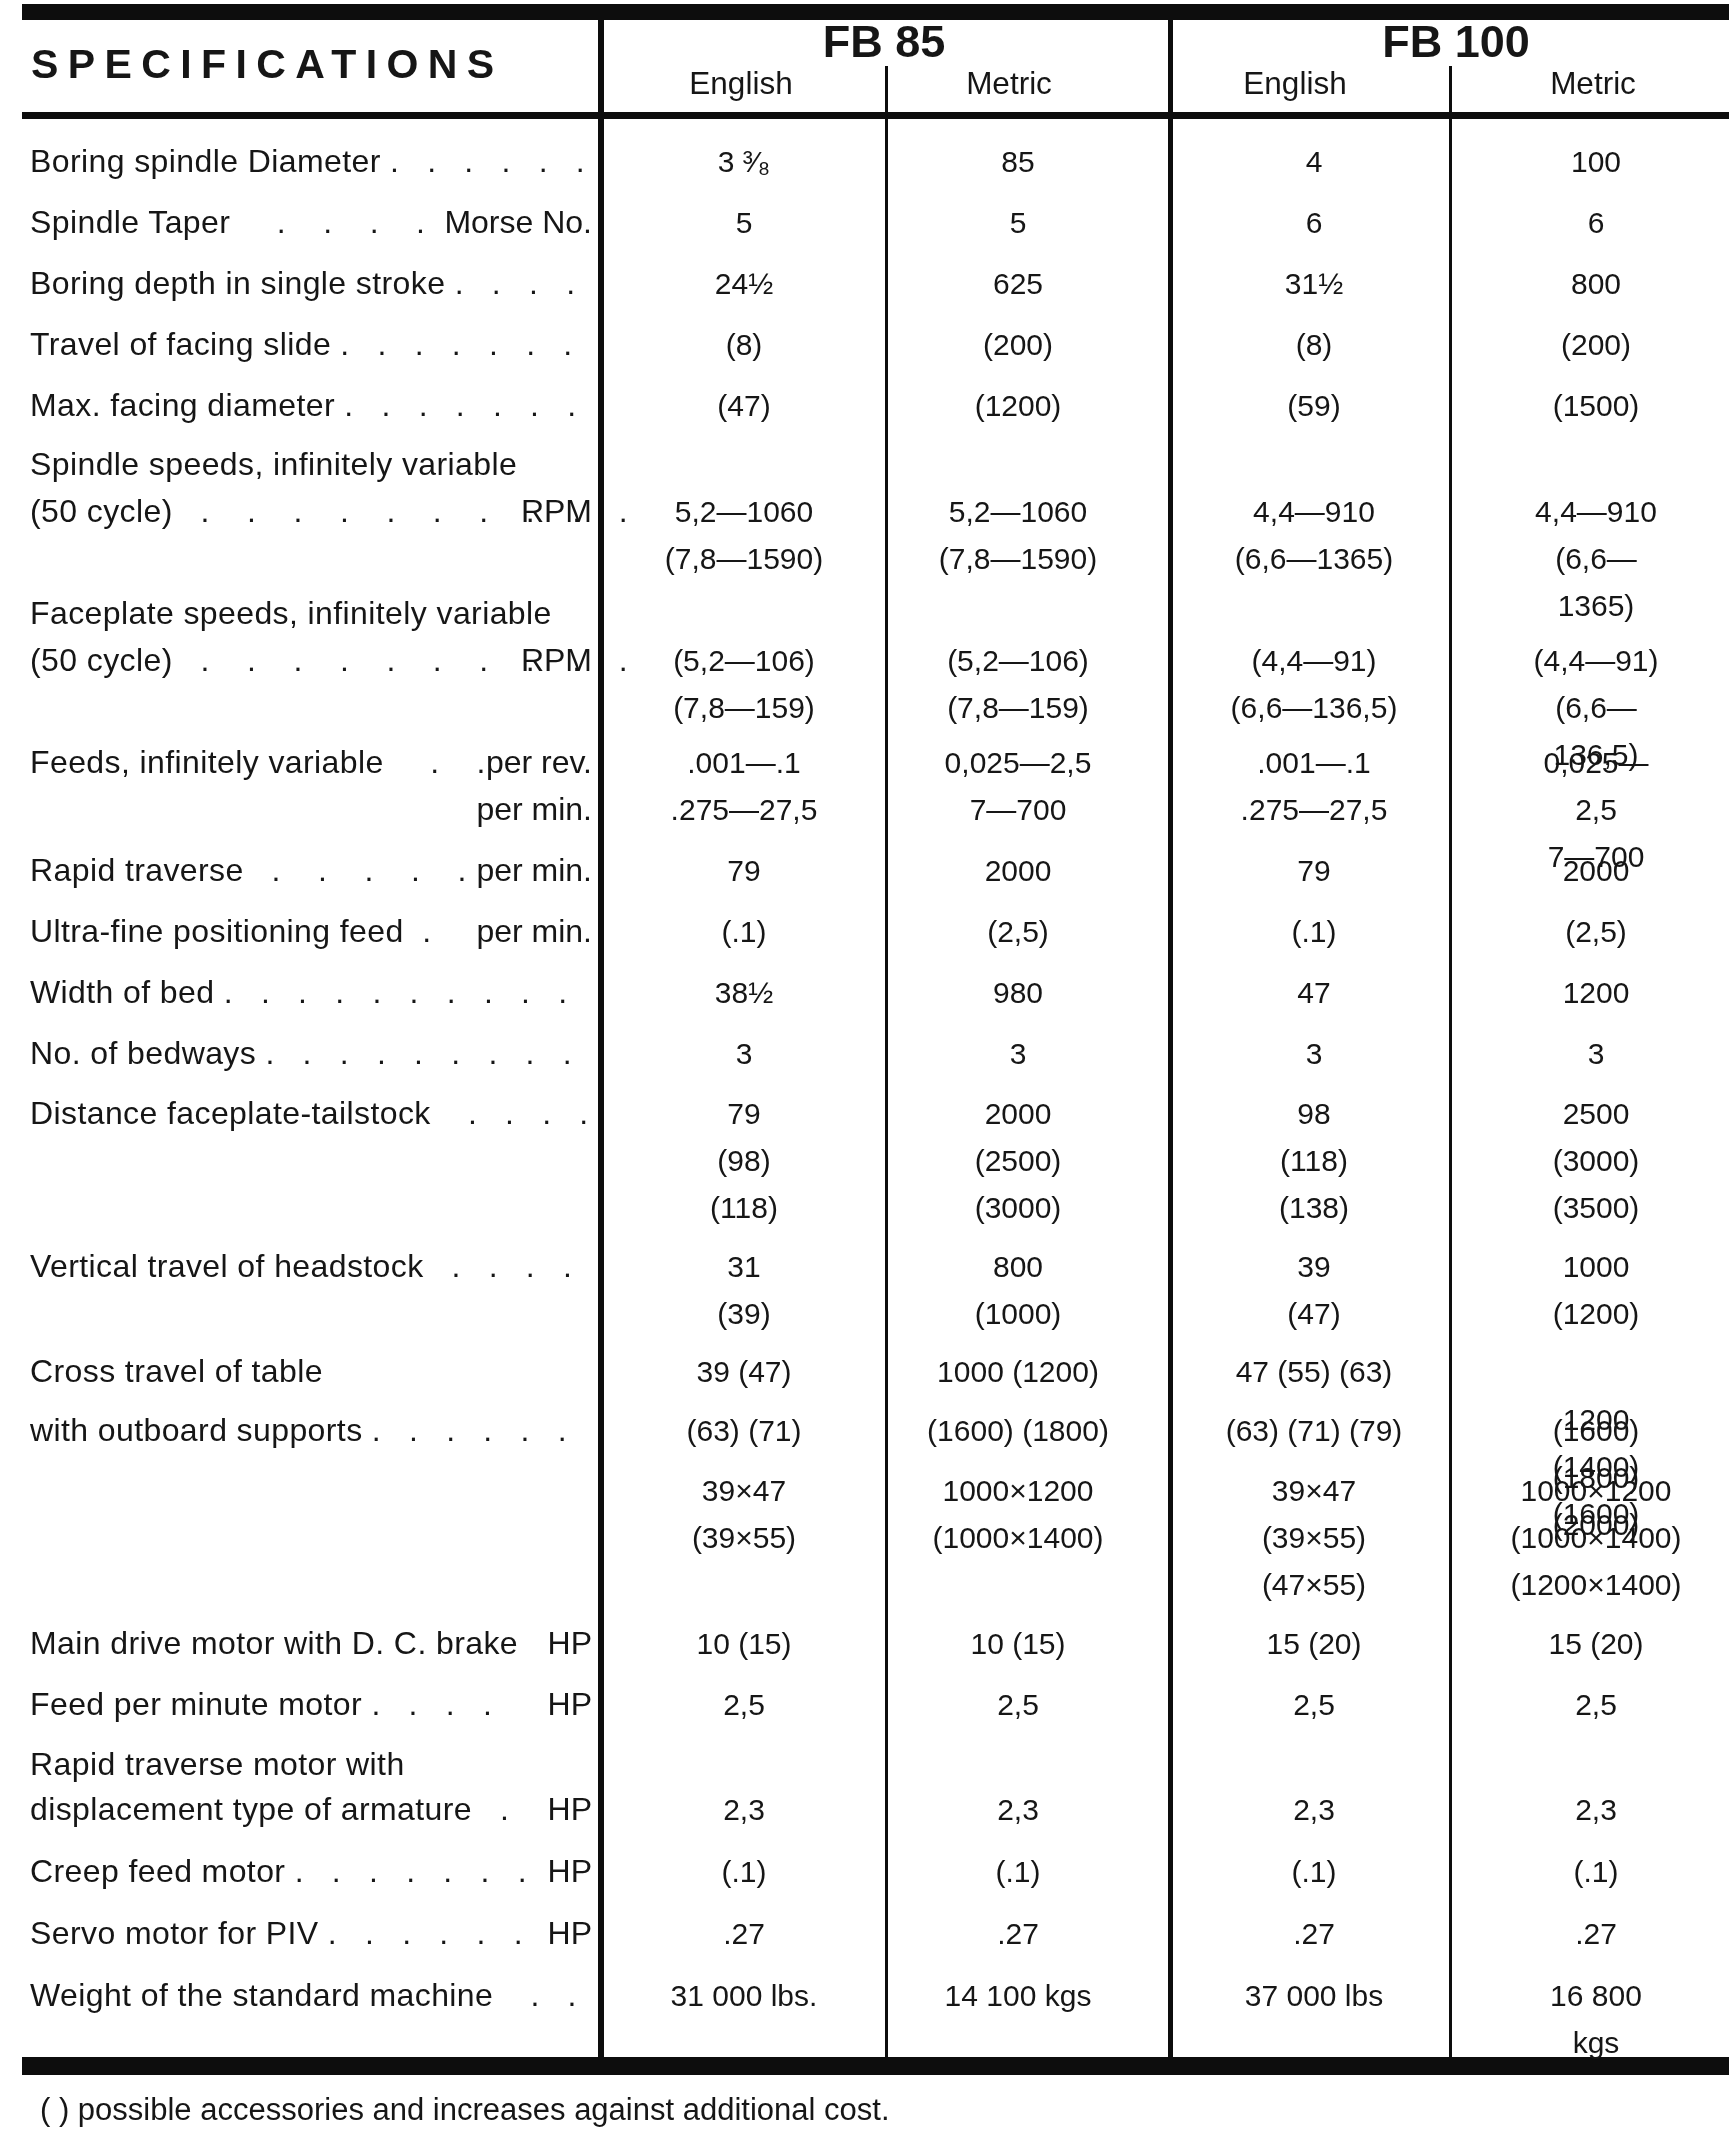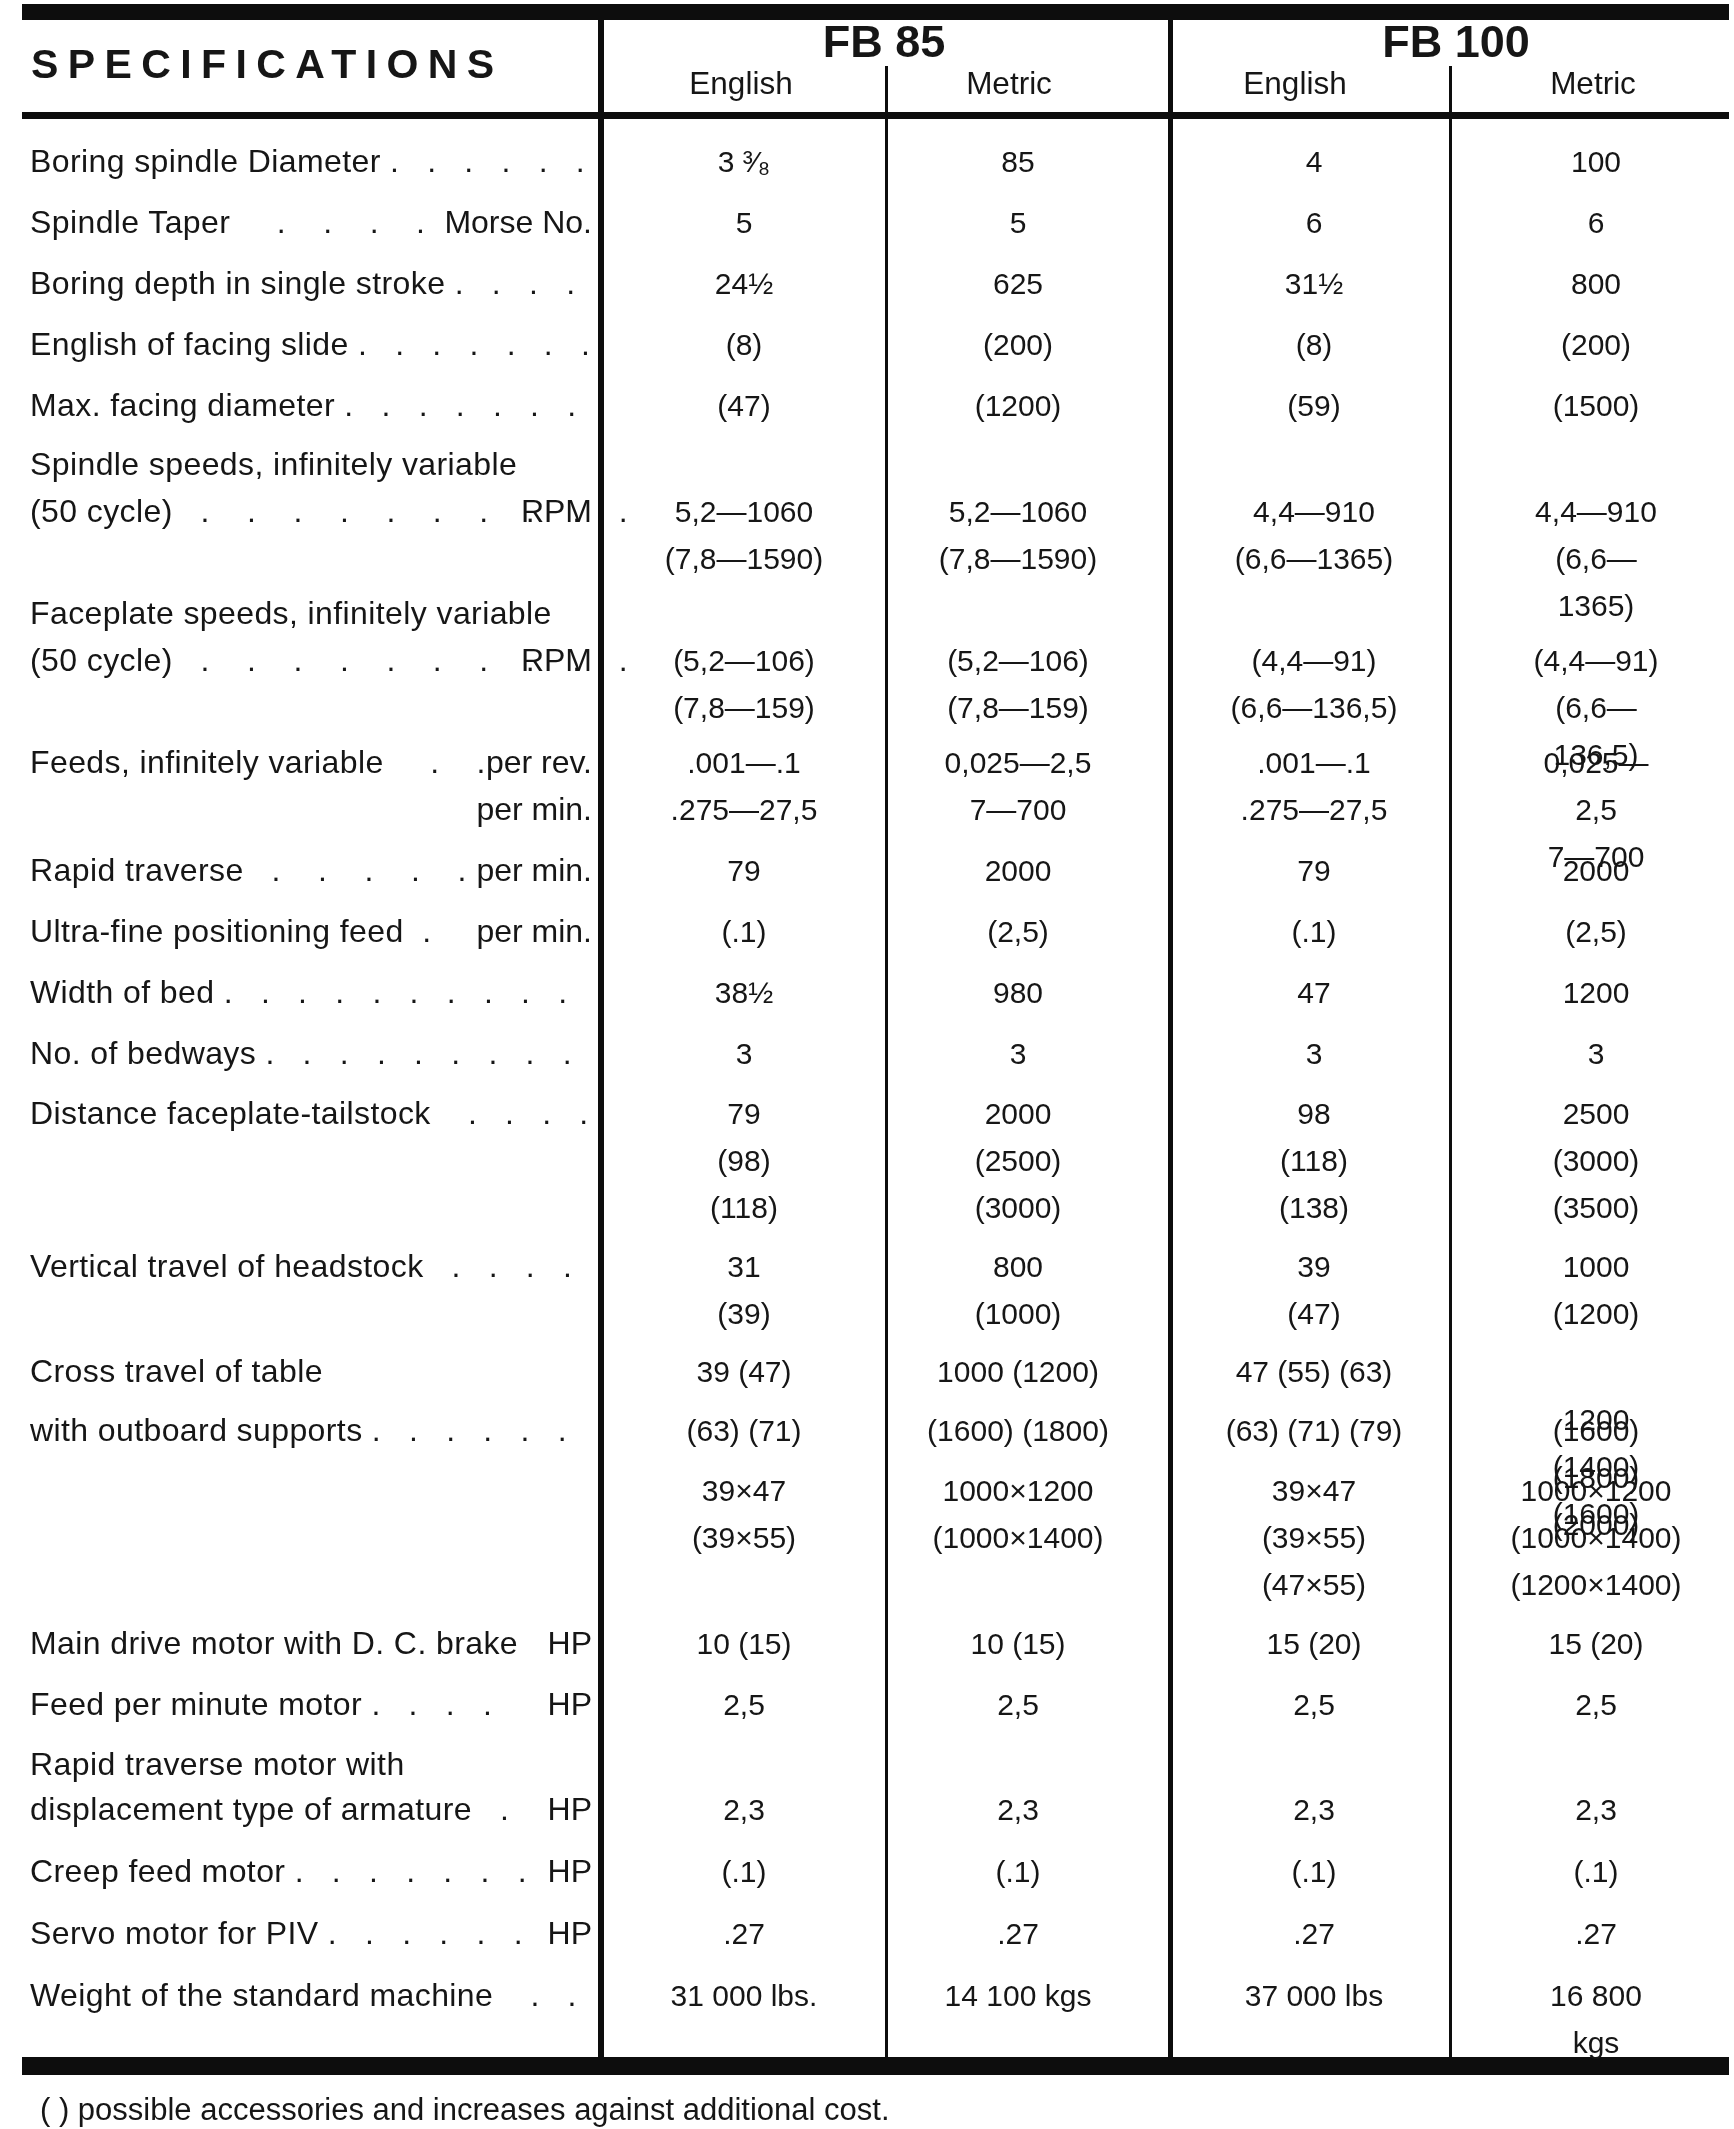--- a/index.html
+++ b/index.html
@@ -78,21 +78,21 @@
   <div class="cl x2" style="top:199px;">5</div>
   <div class="cl x3" style="top:199px;">6</div>
   <div class="cl x4" style="top:199px;">6</div>
 
   <div class="lb" style="top:260px;">Boring depth in single stroke .   .   .   .</div>
   <div class="cl x1" style="top:260px;">24½</div>
   <div class="cl x2" style="top:260px;">625</div>
   <div class="cl x3" style="top:260px;">31½</div>
   <div class="cl x4" style="top:260px;">800</div>
 
-  <div class="lb" style="top:321px;">English of facing slide .   .   .   .   .   .   .</div>
+  <div class="lb" style="top:321px;">Travel of facing slide .   .   .   .   .   .   .</div>
   <div class="cl x1" style="top:321px;">(8)</div>
   <div class="cl x2" style="top:321px;">(200)</div>
   <div class="cl x3" style="top:321px;">(8)</div>
   <div class="cl x4" style="top:321px;">(200)</div>
 
   <div class="lb" style="top:382px;">Max. facing diameter .   .   .   .   .   .   .</div>
   <div class="cl x1" style="top:382px;">(47)</div>
   <div class="cl x2" style="top:382px;">(1200)</div>
   <div class="cl x3" style="top:382px;">(59)</div>
   <div class="cl x4" style="top:382px;">(1500)</div>

